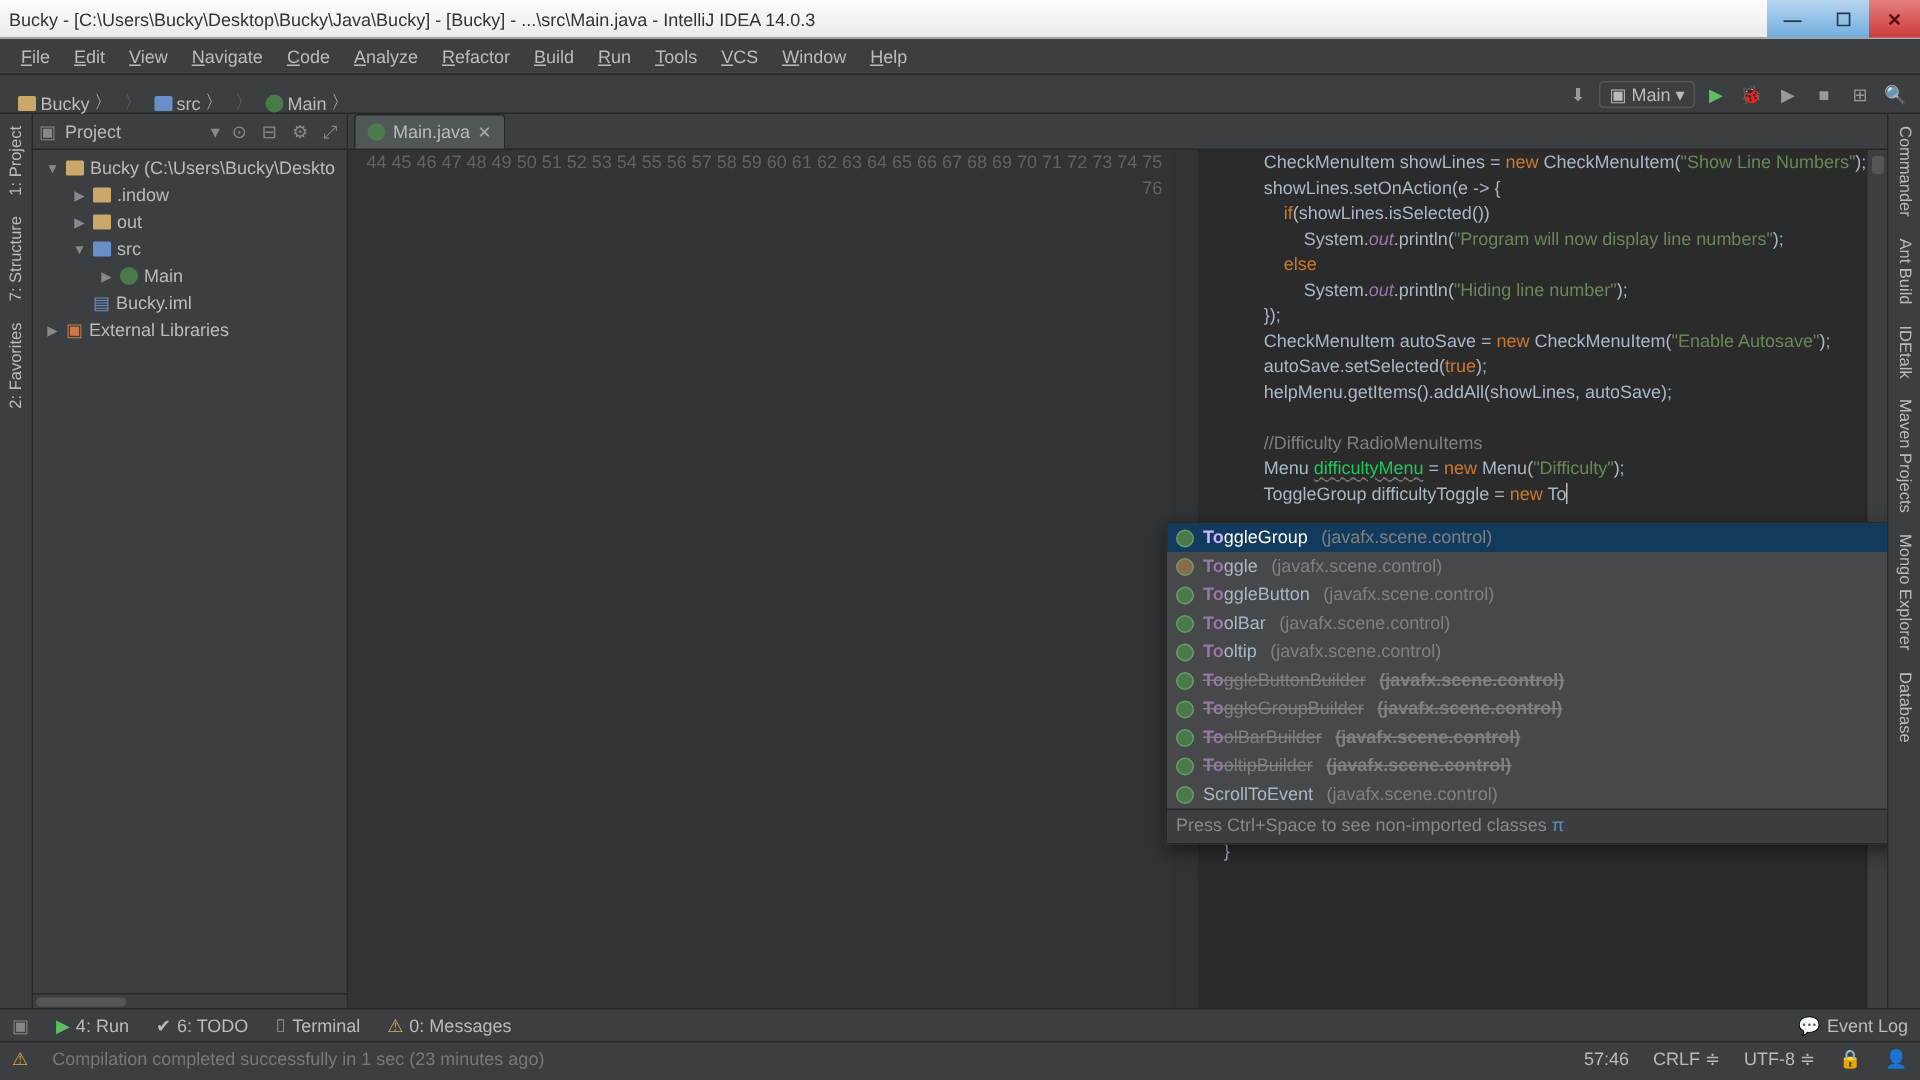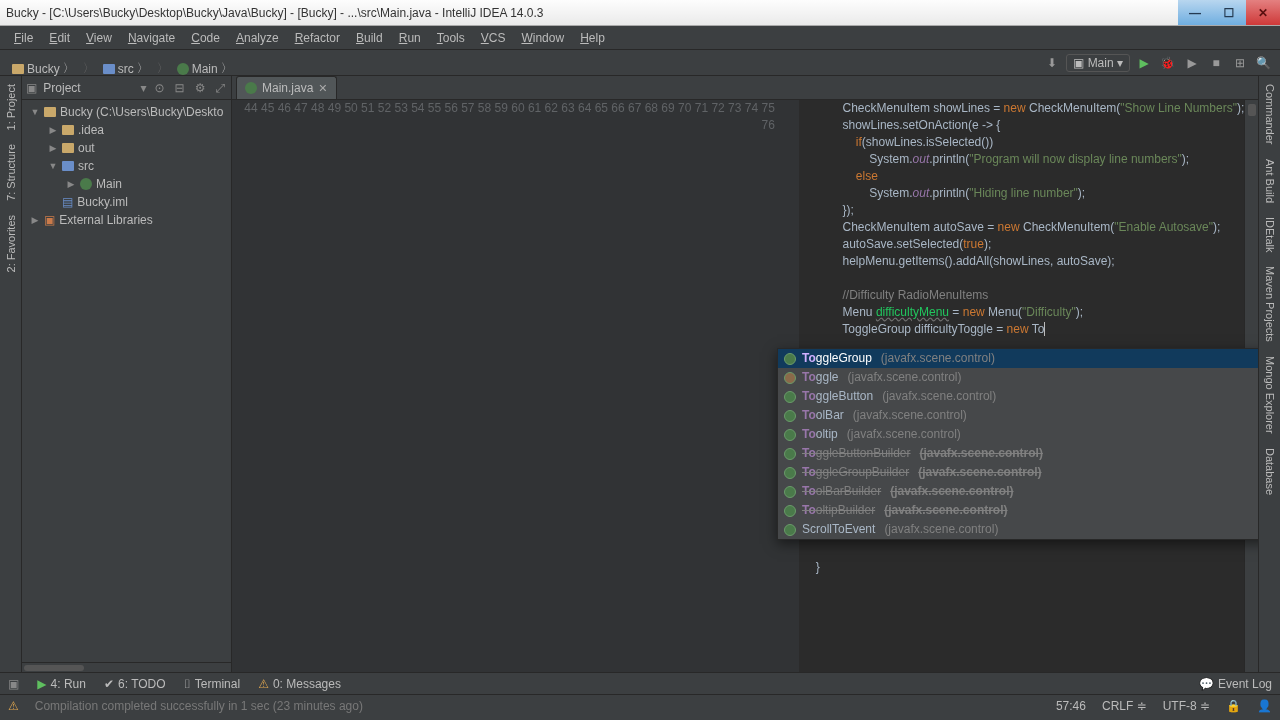--- a/index.html
+++ b/index.html
@@ -174,21 +174,21 @@
     </div>
     <div class="tree" id="tree">
         <div class="tree-item l1">
           <span class="arrow">▼</span>
           <span class="folder-icon"></span>
           <span>Bucky (C:\Users\Bucky\Deskto</span>
         </div>
         <div class="tree-item l2">
           <span class="arrow">▶</span>
           <span class="folder-icon"></span>
-          <span>.idea</span>
+          <span>.indow</span>
         </div>
         <div class="tree-item l2">
           <span class="arrow">▶</span>
           <span class="folder-icon"></span>
           <span>out</span>
         </div>
         <div class="tree-item l2">
           <span class="arrow">▼</span>
           <span class="folder-icon blue"></span>
           <span>src</span>
@@ -343,20 +343,21 @@
               <span class="ico "></span>
               <span class="name"><span class="match">To</span>oltipBuilder<b></b></span>
               <b> <span class="pkg">(javafx.scene.control)</span></b>
             </div>
             <div class="row">
               <span class="ico "></span>
               <span class="name"><span class="match"></span>ScrollToEvent<t></t></span> 
               <span class="pkg">(javafx.scene.control)</span>
             </div>
           </div>
+        <div class="hint"><span>Press Ctrl+Space to see non-imported classes  </span><span class="pi">π</span></div>
 
       </div>
     </div>
   </div>
 
   <div class="right-gutter" id="right-gutter">
       <div class="vtab">Commander</div>
       <div class="vtab">Ant Build</div>
       <div class="vtab">IDEtalk</div>
       <div class="vtab">Maven Projects</div>

